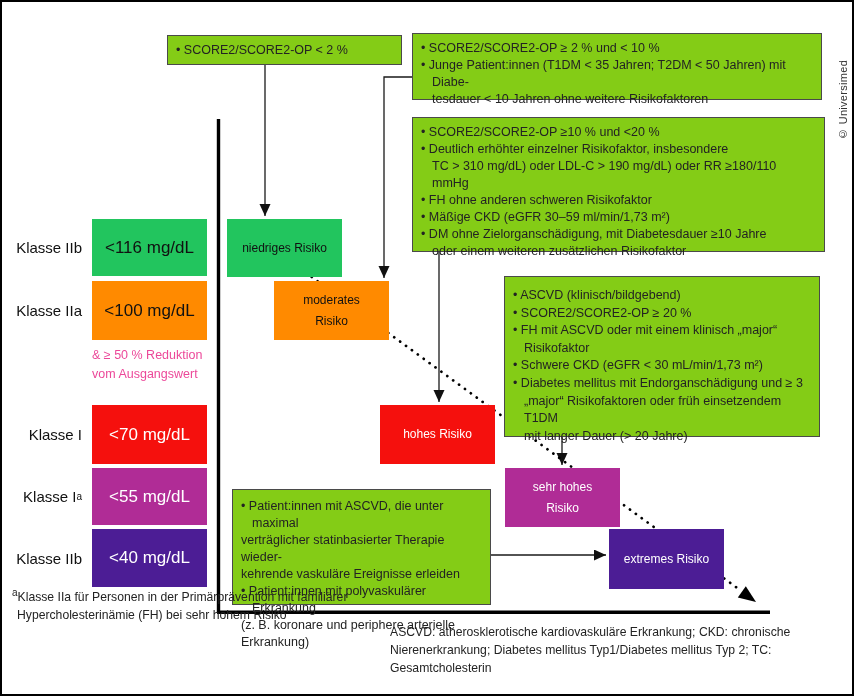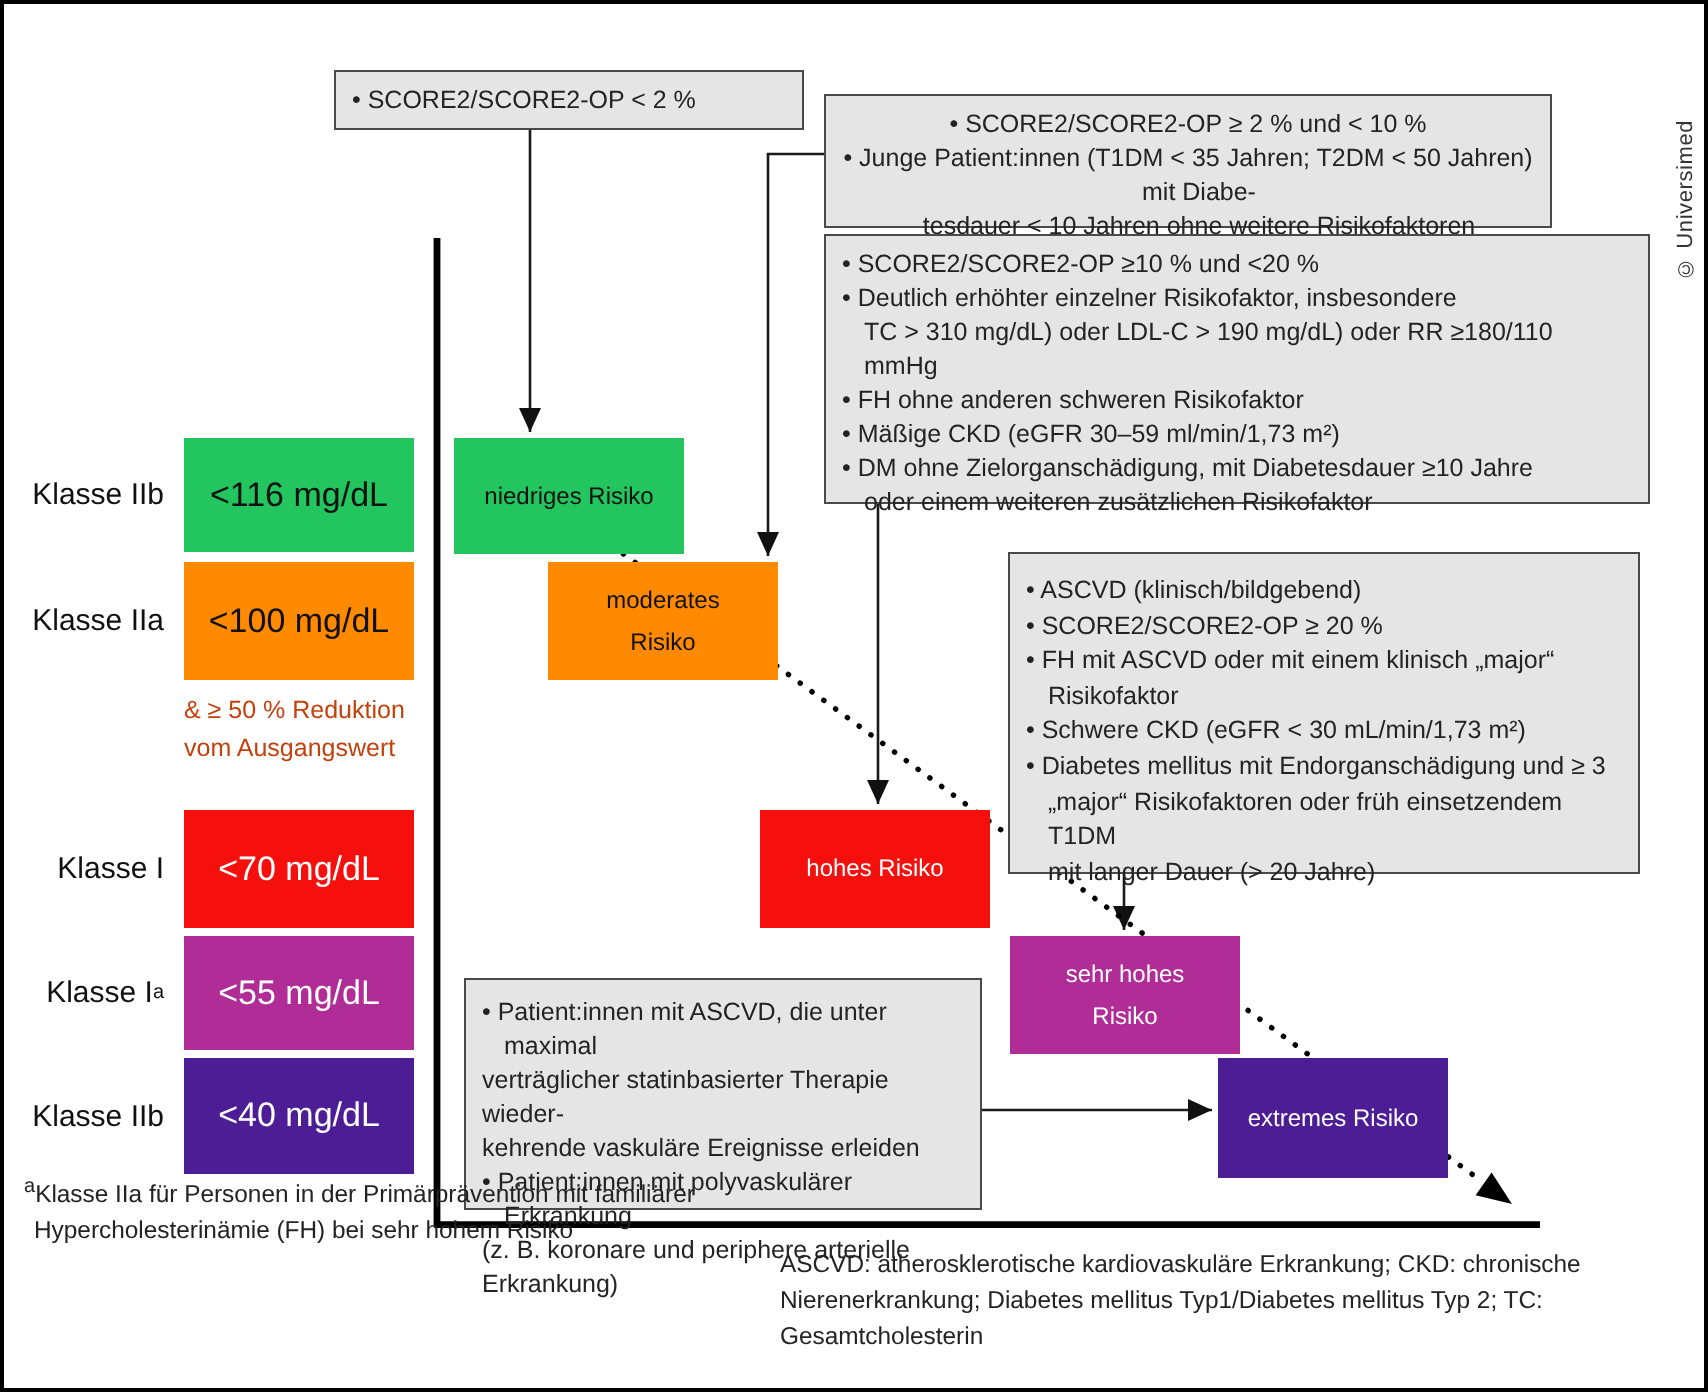--- a/index.html
+++ b/index.html
@@ -6,29 +6,29 @@
   html,body { background:#fff; }
   #stage {
     position:relative; width:854px; height:696px;
     border:2px solid #000; background:#fff; overflow:hidden;
     font-family:"Liberation Sans", sans-serif; color:#1a1a1a;
   }
   svg.lines { position:absolute; left:0; top:0; z-index:1; }
 
   
   .cbox {
-    position:absolute; z-index:2; background:#e5e5e5;
+    position:absolute; z-index:2; background:#84cc16;
     border:1.5px solid #4a4a4a; padding:6px 8px;
     font-size:12.5px; line-height:17px; color:#232323;
   }
   .cbox .bullet { padding-left:11px; text-indent:-11px; }
   .cbox .cont   { padding-left:11px; }
   .cbox .cont0  { padding-left:0; }
   #box-low      { left:165px; top:33px;  width:235px; height:30px; display:flex; align-items:center; }
-  #box-moderate { left:410px; top:45px;  width:364px; height:67px;text-align:center; }
+  #box-moderate { left:410px; top:31px;  width:410px; height:67px; }
   #box-high     { left:410px; top:115px; width:413px; height:135px; }
   #box-veryhigh { left:502px; top:274px; width:316px; height:161px; padding-top:10px; line-height:17.6px; }
   #box-extreme  { left:230px; top:487px; width:259px; height:116px; padding-top:8px; }
 
   
   .target {
     position:absolute; z-index:2; left:90px; width:115px;
     display:flex; align-items:center; justify-content:center;
     font-size:17px;
   }
@@ -52,21 +52,21 @@
   .bg-black   { background:#4c1d95; color:#fff; }
 
   #risk-low      { left:225px; top:217px; height:58px; }
   #risk-moderate { left:272px; top:279px; height:59px; }
   #risk-high     { left:378px; top:403px; height:59px; }
   #risk-veryhigh { left:503px; top:466px; height:59px; }
   #risk-extreme  { left:607px; top:527px; height:60px; }
 
   #reduction-note {
     position:absolute; z-index:2; left:90px; top:344px; width:130px;
-    font-size:12.5px; line-height:19px; color:#c2410c;
+    font-size:12.5px; line-height:19px; color:#ec4899;
   }
   .footnote {
     position:absolute; z-index:2; font-size:12.2px; line-height:18px; color:#232323;
   }
   #footnote-left  { left:10px;  top:586px; width:368px; }
   #footnote-left .fl2 { padding-left:5px; }
   #footnote-right { left:388px; top:621px; width:445px; }
 
   #watermark {
     position:absolute; z-index:2; right:3px; top:8px; height:130px;

